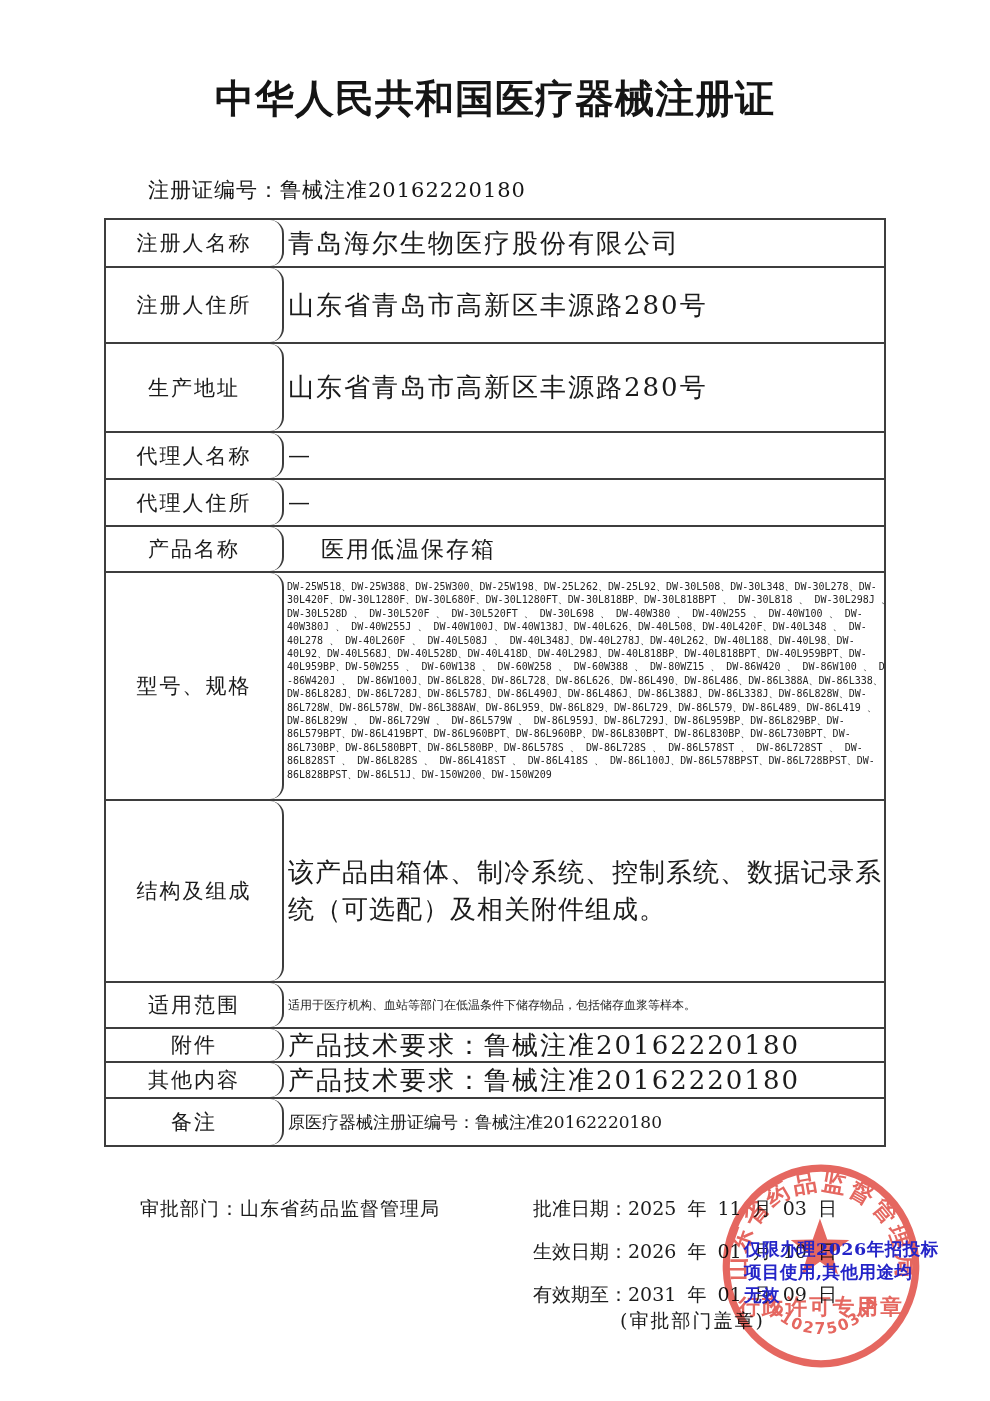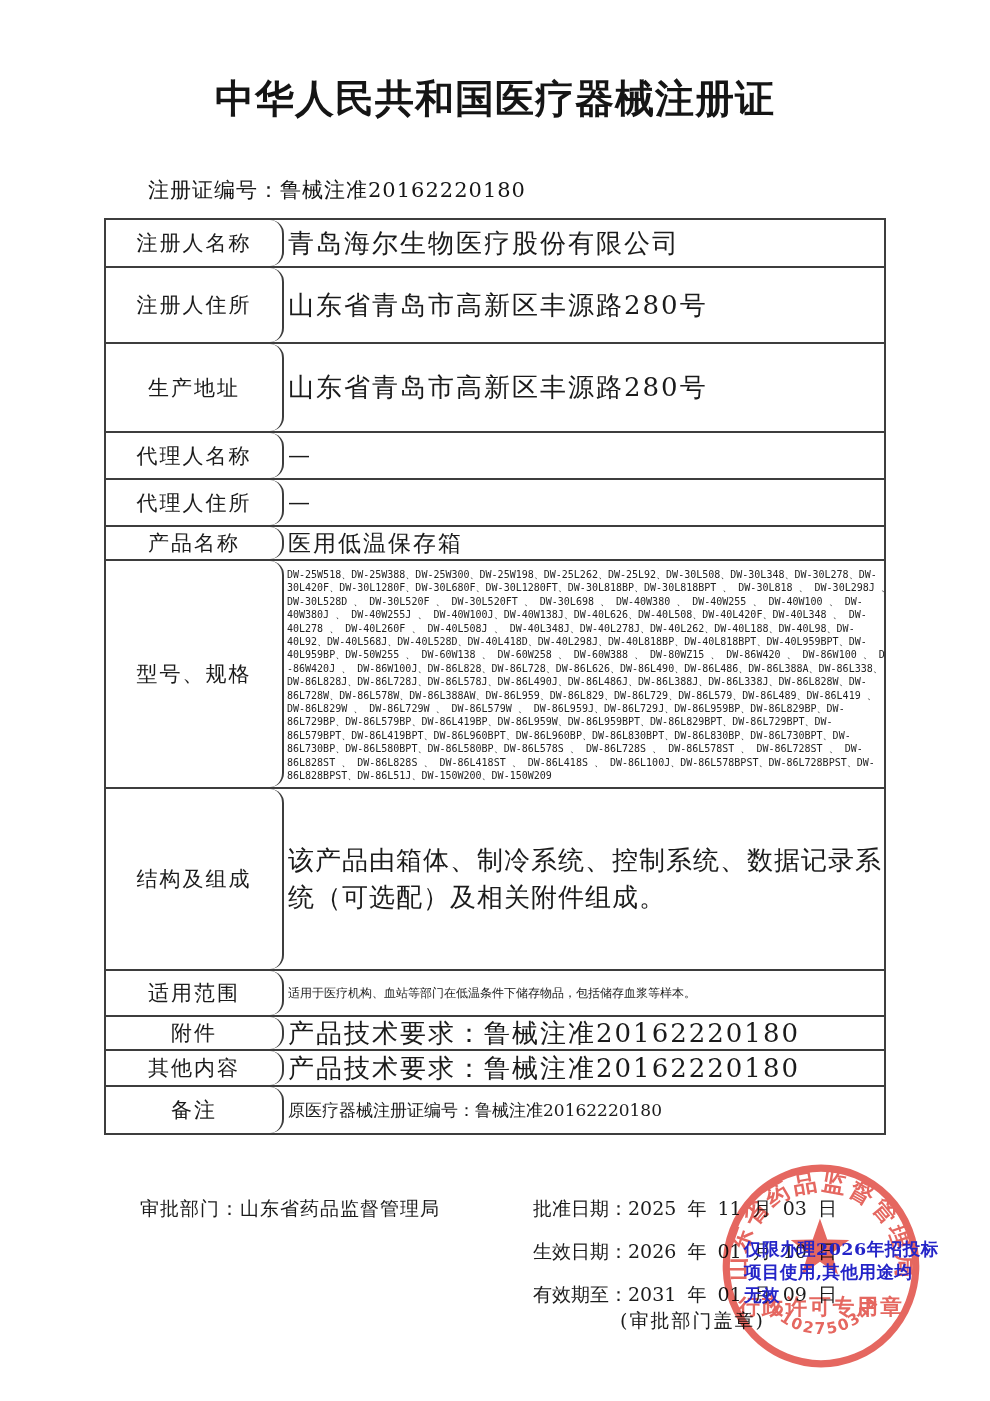--- a/index.html
+++ b/index.html
@@ -36,21 +36,21 @@
   .v-scope{font-size:12px;letter-spacing:0px;text-align:center;}
   .v-note{font-size:17px;}
   .v-models{
     flex-direction:column;align-items:flex-start;justify-content:flex-start;
     padding:7px 2px 0 3px;
     font-family:"DejaVu Sans Mono","Liberation Mono",monospace;
     font-size:10px;line-height:13.4px;color:#222;
   }
   .model-line{white-space:nowrap;}
   .r0{height:48px;} .r1{height:76px;} .r2{height:89px;}
-  .r3{height:47px;} .r4{height:47px;} .r5{height:34px;}
+  .r3{height:47px;} .r4{height:47px;} .r5{height:46px;gap:33px;}
   .r6{height:228px;} .r7{height:182px;} .r8{height:46px;}
   .r9{height:34px;} .r10{height:36px;} .r11{height:46px;text-align:right;}
   .dept{position:absolute;left:140px;top:1196px;font-size:19px;letter-spacing:1px;}
   .dates{position:absolute;left:533px;top:1196px;font-size:19px;}
   .date-row{margin-bottom:17px;white-space:nowrap;word-spacing:5px;}
   .seal-note{position:absolute;left:620px;top:1308px;font-size:19px;letter-spacing:2px;}
   .stamp{
     position:absolute;left:720px;top:1163px;width:202px;height:208px;
     z-index:5;mix-blend-mode:multiply;opacity:0.9;
   }
@@ -101,21 +101,20 @@
         <div class="model-line">30L420F、DW-30L1280F、DW-30L680F、DW-30L1280FT、DW-30L818BP、DW-30L818BPT 、 DW-30L818 、 DW-30L298J 、</div>
         <div class="model-line">DW-30L528D 、 DW-30L520F 、 DW-30L520FT 、 DW-30L698 、 DW-40W380 、 DW-40W255 、 DW-40W100 、 DW-</div>
         <div class="model-line">40W380J 、 DW-40W255J 、 DW-40W100J、DW-40W138J、DW-40L626、DW-40L508、DW-40L420F、DW-40L348 、 DW-</div>
         <div class="model-line">40L278 、 DW-40L260F 、 DW-40L508J 、 DW-40L348J、DW-40L278J、DW-40L262、DW-40L188、DW-40L98、DW-</div>
         <div class="model-line">40L92、DW-40L568J、DW-40L528D、DW-40L418D、DW-40L298J、DW-40L818BP、DW-40L818BPT、DW-40L959BPT、DW-</div>
         <div class="model-line">40L959BP、DW-50W255 、 DW-60W138 、 DW-60W258 、 DW-60W388 、 DW-80WZ15 、 DW-86W420 、 DW-86W100 、 DW</div>
         <div class="model-line">-86W420J 、 DW-86W100J、DW-86L828、DW-86L728、DW-86L626、DW-86L490、DW-86L486、DW-86L388A、DW-86L338、</div>
         <div class="model-line">DW-86L828J、DW-86L728J、DW-86L578J、DW-86L490J、DW-86L486J、DW-86L388J、DW-86L338J、DW-86L828W、DW-</div>
         <div class="model-line">86L728W、DW-86L578W、DW-86L388AW、DW-86L959、DW-86L829、DW-86L729、DW-86L579、DW-86L489、DW-86L419 、</div>
         <div class="model-line">DW-86L829W 、 DW-86L729W 、 DW-86L579W 、 DW-86L959J、DW-86L729J、DW-86L959BP、DW-86L829BP、DW-</div>
-        <div class="model-line">86L729BP、DW-86L579BP、DW-86L419BP、DW-86L959W、DW-86L959BPT、DW-86L829BPT、DW-86L729BPT、DW-</div>
         <div class="model-line">86L579BPT、DW-86L419BPT、DW-86L960BPT、DW-86L960BP、DW-86L830BPT、DW-86L830BP、DW-86L730BPT、DW-</div>
         <div class="model-line">86L730BP、DW-86L580BPT、DW-86L580BP、DW-86L578S 、 DW-86L728S 、 DW-86L578ST 、 DW-86L728ST 、 DW-</div>
         <div class="model-line">86L828ST 、 DW-86L828S 、 DW-86L418ST 、 DW-86L418S 、 DW-86L100J、DW-86L578BPST、DW-86L728BPST、DW-</div>
         <div class="model-line">86L828BPST、DW-86L51J、DW-150W200、DW-150W209</div>
       </div>
     </div>
     <div class="trow r7">
       <div class="tlabel">结构及组成</div>
       <div class="tvalue v-struct">该产品由箱体、制冷系统、控制系统、数据记录系统（可选配）及相关附件组成。</div>
     </div>

